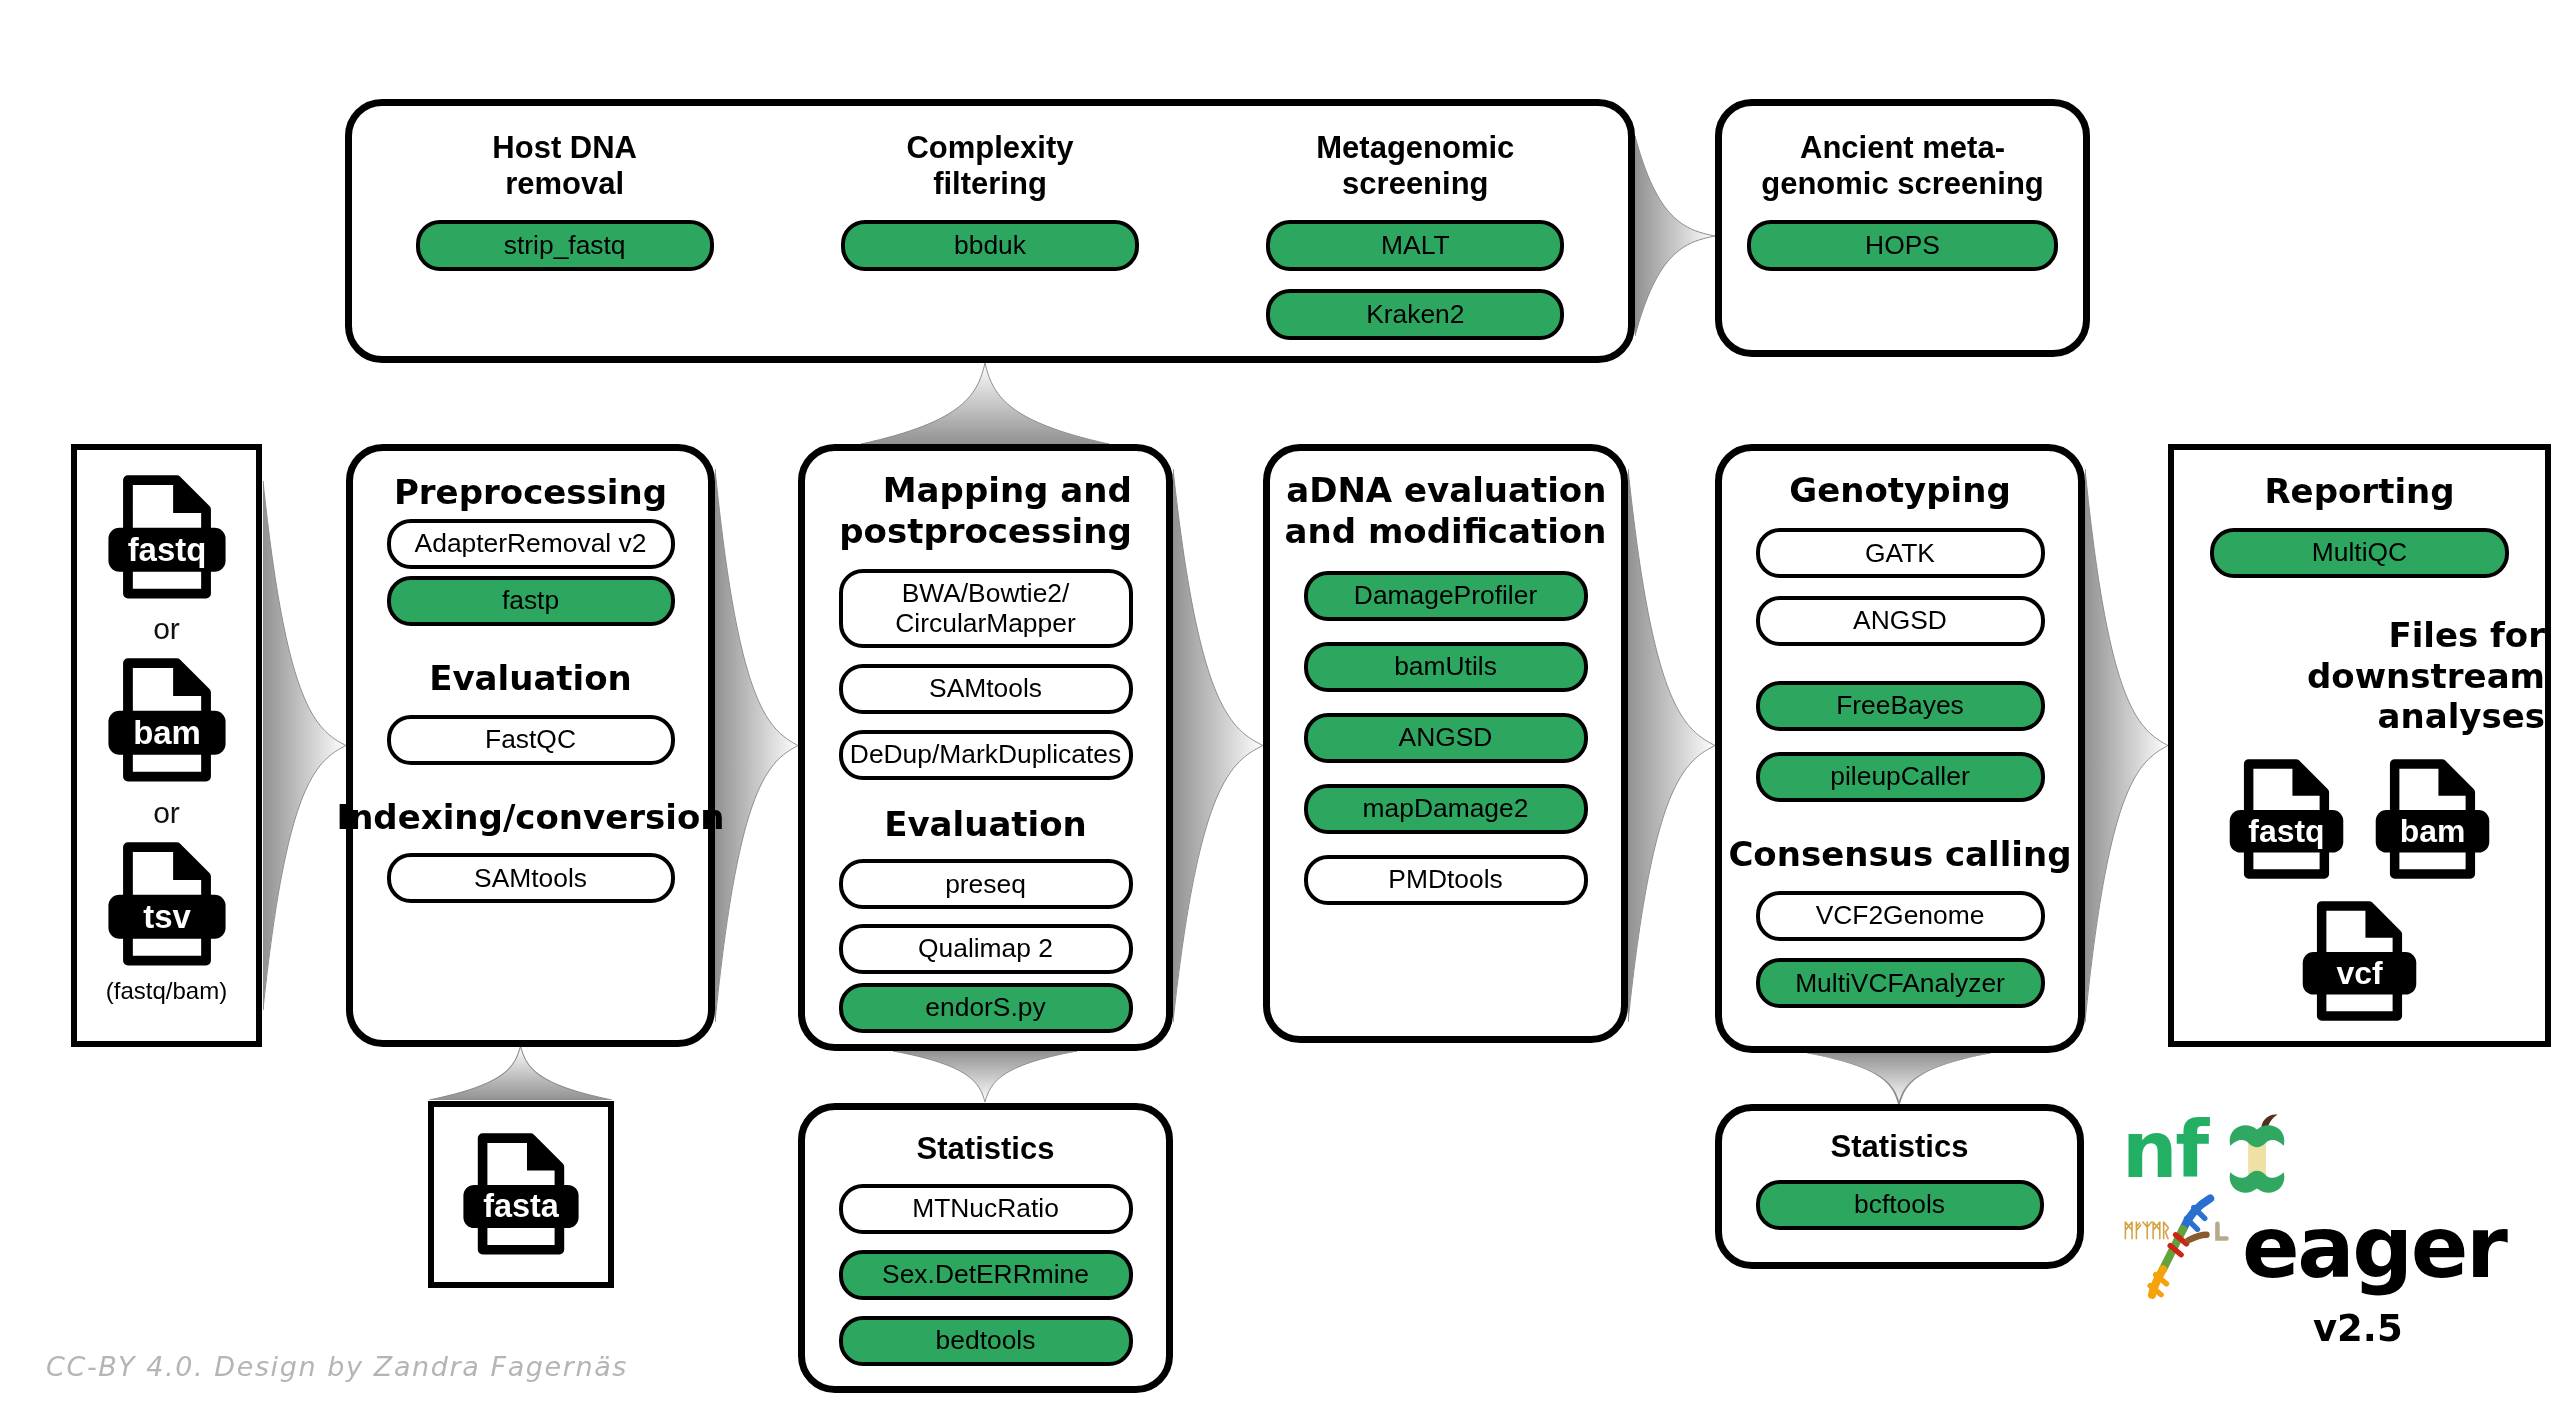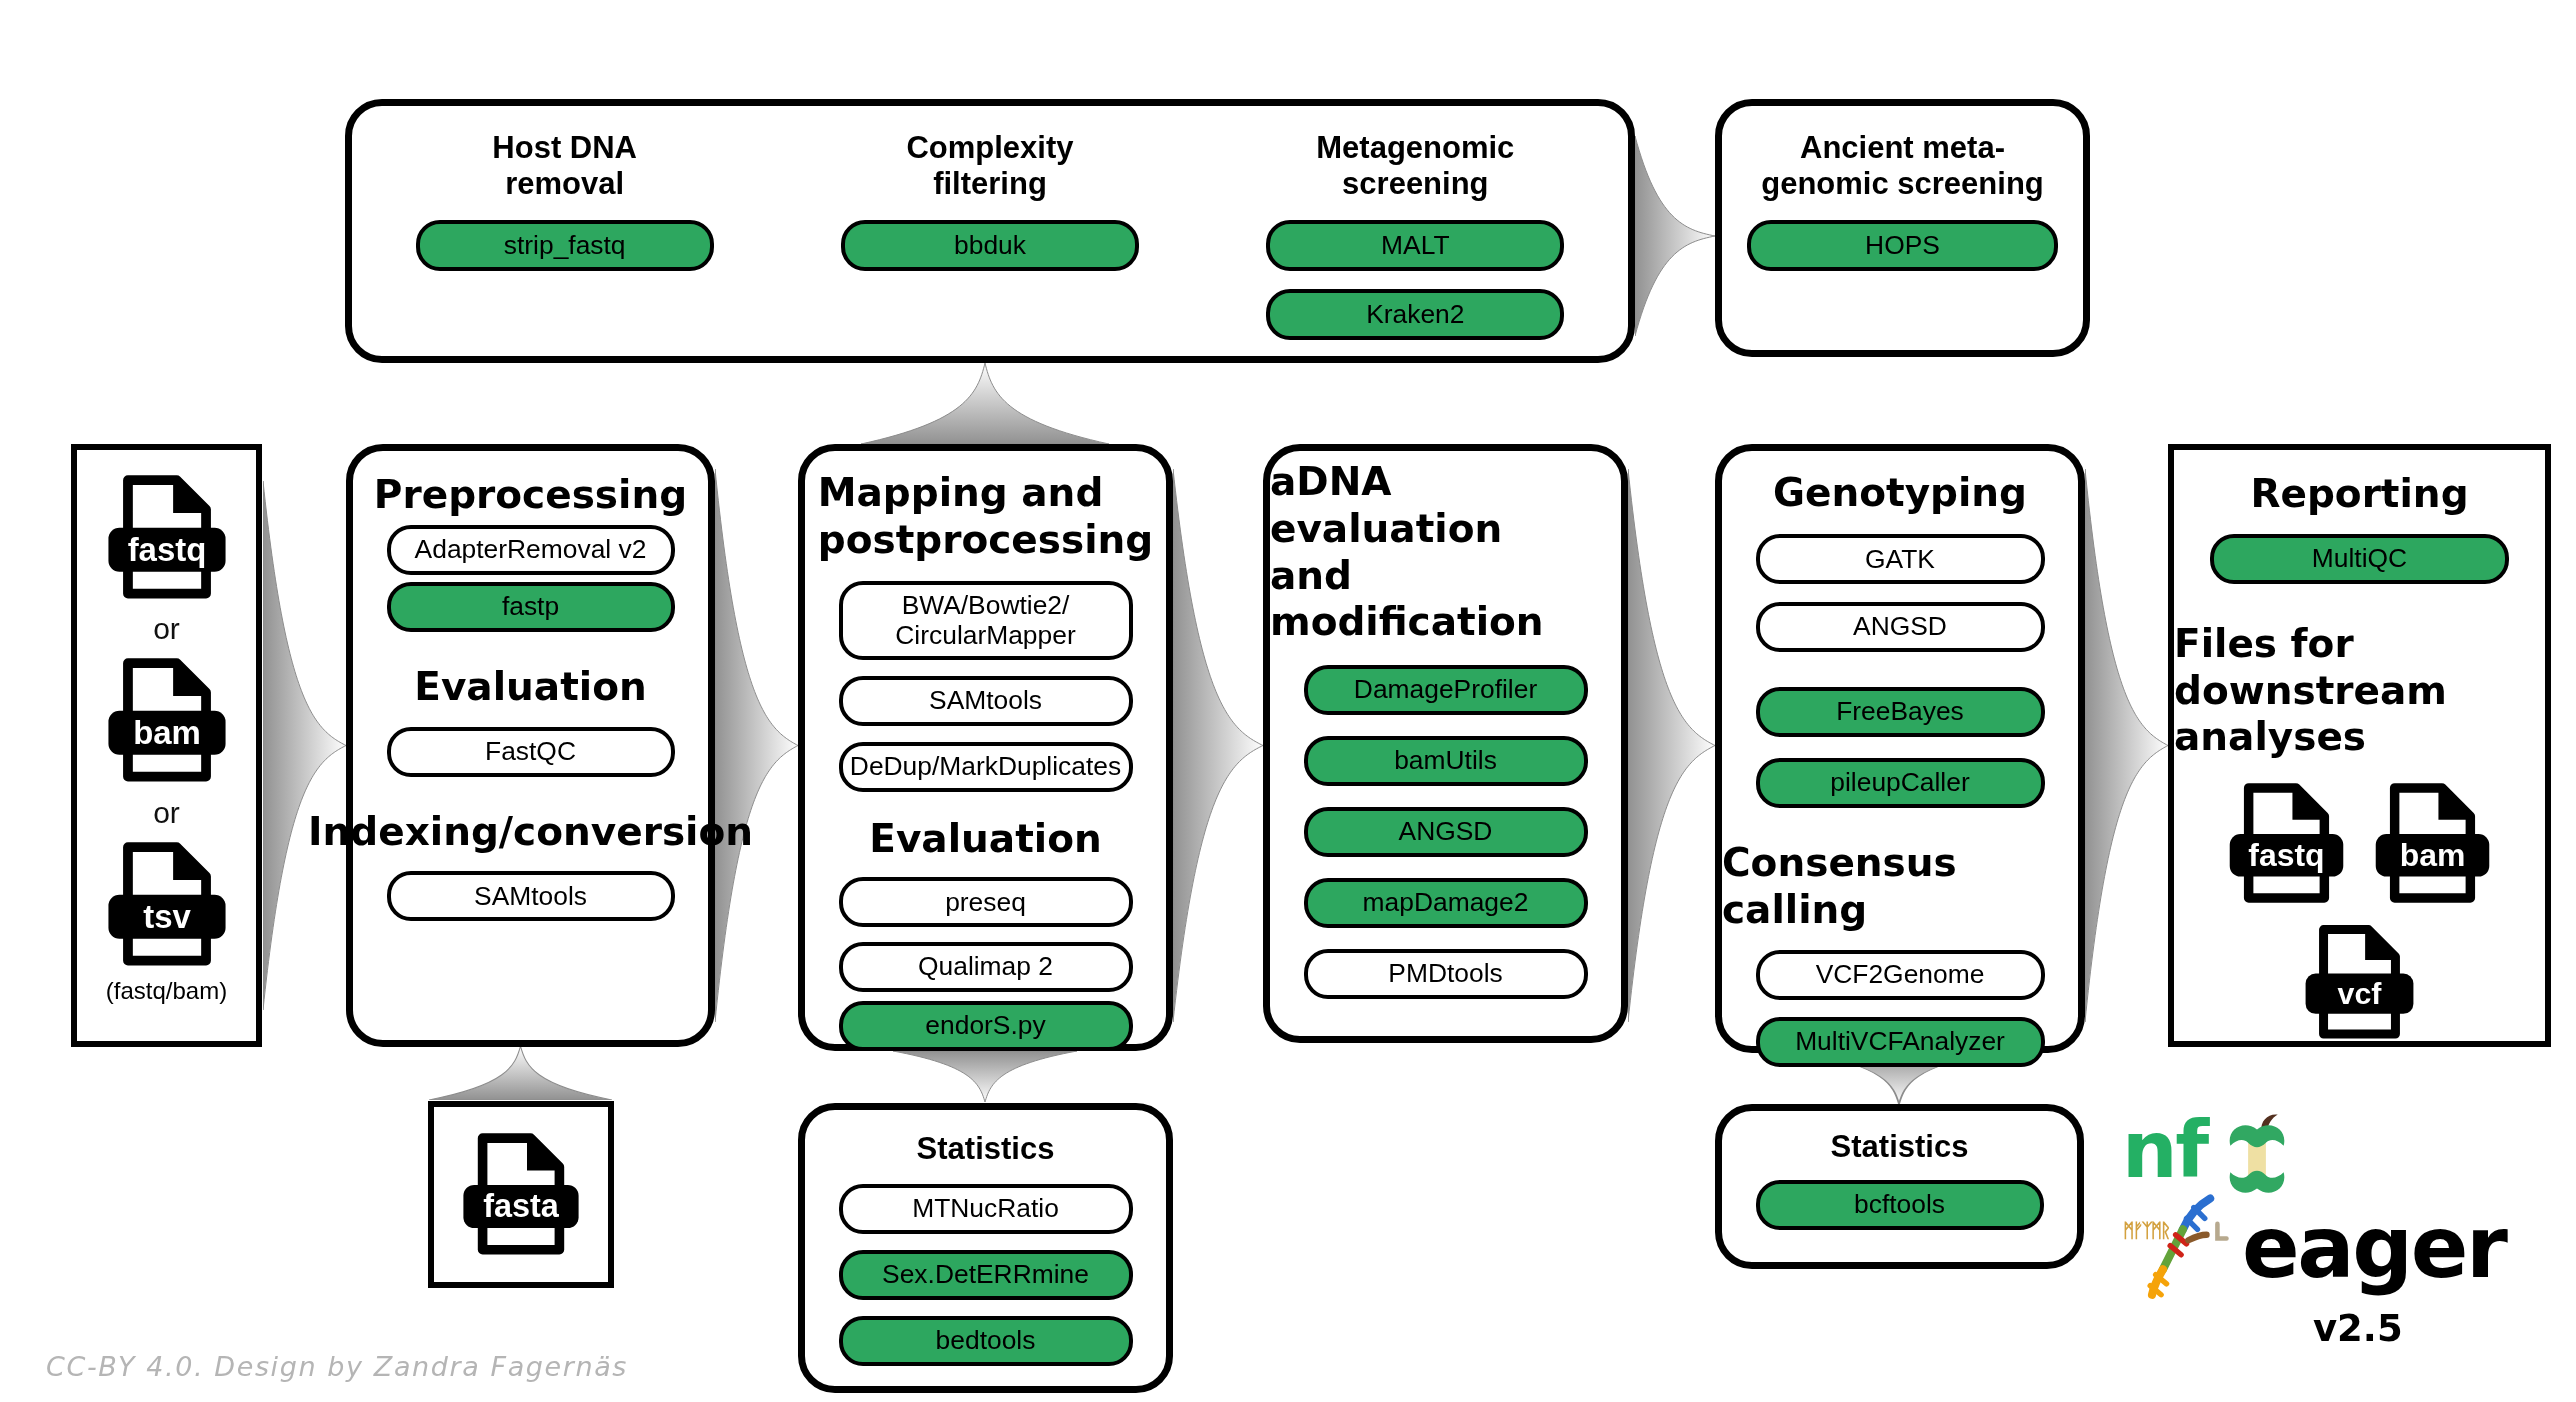--- a/index.html
+++ b/index.html
@@ -3,22 +3,22 @@
 <meta charset="utf-8">
 <style>
   html,body{margin:0;padding:0;background:#fff;}
   #canvas{position:relative;width:2576px;height:1403px;background:#ffffff;overflow:hidden;
           font-family:"Liberation Sans",sans-serif;color:#000;}
   
   .box{position:absolute;background:#fff;border:7.2px solid #000;border-radius:37px;
        box-sizing:border-box;display:flex;flex-direction:column;align-items:center;}
   .box.square{border-radius:0;border-width:6.4px;}
   
-  .hd-w{font-family:"DejaVu Sans",sans-serif;font-weight:bold;font-size:39px;line-height:1.2;
-        text-align:left;color:#000;}
+  .hd-w{font-family:"DejaVu Sans",sans-serif;font-weight:bold;font-size:34px;line-height:1.2;
+        text-align:right;color:#000;}
   .hd-c{font-family:"Liberation Sans",sans-serif;font-weight:bold;font-size:31px;line-height:1.15;
         text-align:center;color:#000;}
   
   .pill{box-sizing:border-box;border:4px solid #000;border-radius:24px;background:#fff;
         display:flex;flex-direction:column;align-items:center;justify-content:center;
         font-family:"Liberation Sans",sans-serif;font-size:26.4px;line-height:1.12;
         color:#000;height:50px;width:calc(100% - 67px);text-align:center;flex:none;}
   .pill.green{background:#2da75f;}
   .pill.tall{height:79px;}
   .sep{font-size:30px;color:#111;}
@@ -185,21 +185,21 @@
         <span>preseq</span>
       </div>
     <div class="pill" style="margin-top:14.4px">
         <span>Qualimap 2</span>
       </div>
     <div class="pill green" style="margin-top:9px">
         <span>endorS.py</span>
       </div>
   </div>
 
-  <div class="box" style="left:1263px;top:444px;width:365px;height:599px;padding-top:8px">
+  <div class="box" style="left:1263px;top:444px;width:365px;height:599px;padding-top:19px">
     <div class="hd-w"><span>aDNA evaluation</span><br><span>and modification</span></div>
     <div class="pill green" style="margin-top:19px">
         <span>DamageProfiler</span>
       </div>
     <div class="pill green" style="margin-top:21px">
         <span>bamUtils</span>
       </div>
     <div class="pill green" style="margin-top:21px">
         <span>ANGSD</span>
       </div>

